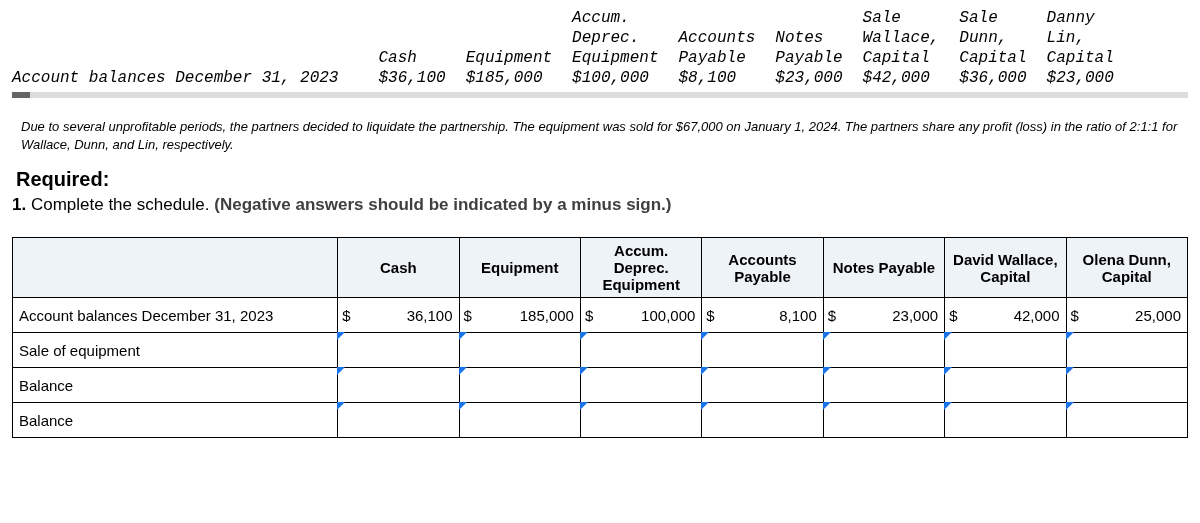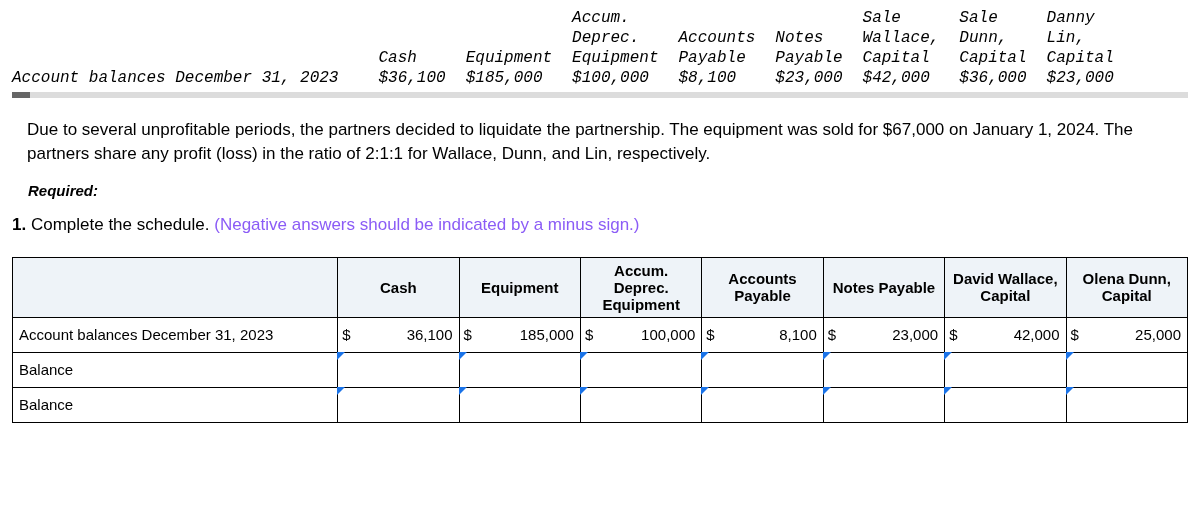--- a/index.html
+++ b/index.html
@@ -36,37 +36,37 @@
     position: relative;
     margin-bottom: 20px;
   }
   .prog .thumb {
     position: absolute;
     left: 0; top: 0;
     height: 6px; width: 18px;
     background: #666;
   }
   p.body {
-    font-size: 17px;
+    font-size: 13px;
     line-height: 1.4;
-    margin: 0 0 14px 15px;
+    margin: 0 0 14px 9px;
+    font-style: italic;
   }
   .req-head {
     font-weight: bold;
-    font-size: 15px;
-    margin: 16px;
-    font-style: italic;
+    font-size: 20px;
+    margin: 4px;
   }
   .req-line {
     font-size: 17px;
     margin: 0 0 22px 0;
   }
   .red-bold {
-    color: #8b5cf6;
-    font-weight: normal;
+    color: #404040;
+    font-weight: bold;
   }
   .schedule {
     border-collapse: collapse;
     width: 100%;
     table-layout: fixed;
   }
   .schedule th, .schedule td {
     border: 1px solid #000;
     padding: 4px 6px;
     font-size: 15px;
@@ -183,20 +183,30 @@
     <td class="rowlabel">Account balances December 31, 2023</td>
     <td class="numcell"><span class="cur">$</span><span>36,100</span></td>
     <td class="numcell"><span class="cur">$</span><span>185,000</span></td>
     <td class="numcell"><span class="cur">$</span><span>100,000</span></td>
     <td class="numcell"><span class="cur">$</span><span>8,100</span></td>
     <td class="numcell"><span class="cur">$</span><span>23,000</span></td>
     <td class="numcell"><span class="cur">$</span><span>42,000</span></td>
     <td class="numcell"><span class="cur">$</span><span>25,000</span></td>
   </tr>
   <tr>
+    <td class="rowlabel">Sale of equipment</td>
+    <td class="inputcell"></td>
+    <td class="inputcell"></td>
+    <td class="inputcell"></td>
+    <td class="inputcell"></td>
+    <td class="inputcell"></td>
+    <td class="inputcell"></td>
+    <td class="inputcell"></td>
+  </tr>
+  <tr>
     <td class="rowlabel">Balance</td>
     <td class="inputcell"></td>
     <td class="inputcell"></td>
     <td class="inputcell"></td>
     <td class="inputcell"></td>
     <td class="inputcell"></td>
     <td class="inputcell"></td>
     <td class="inputcell"></td>
   </tr>
   <tr>

